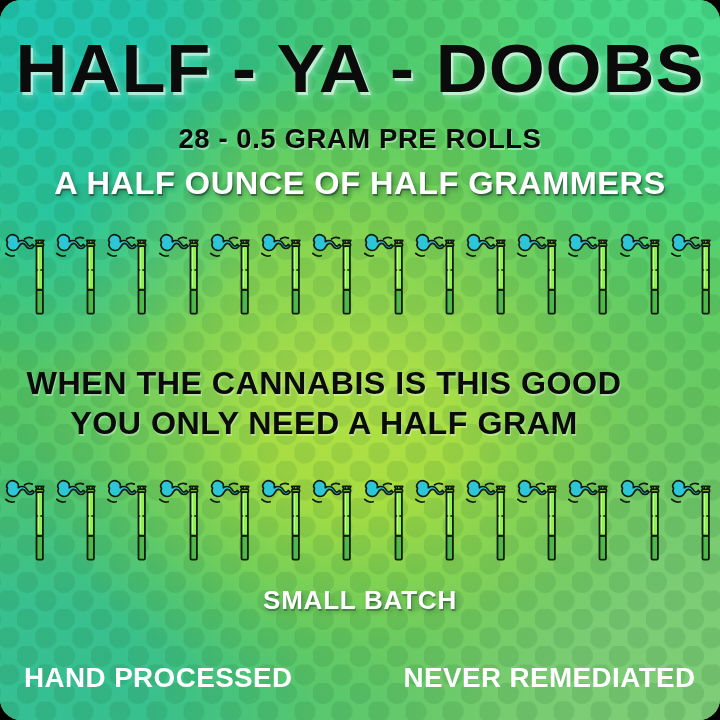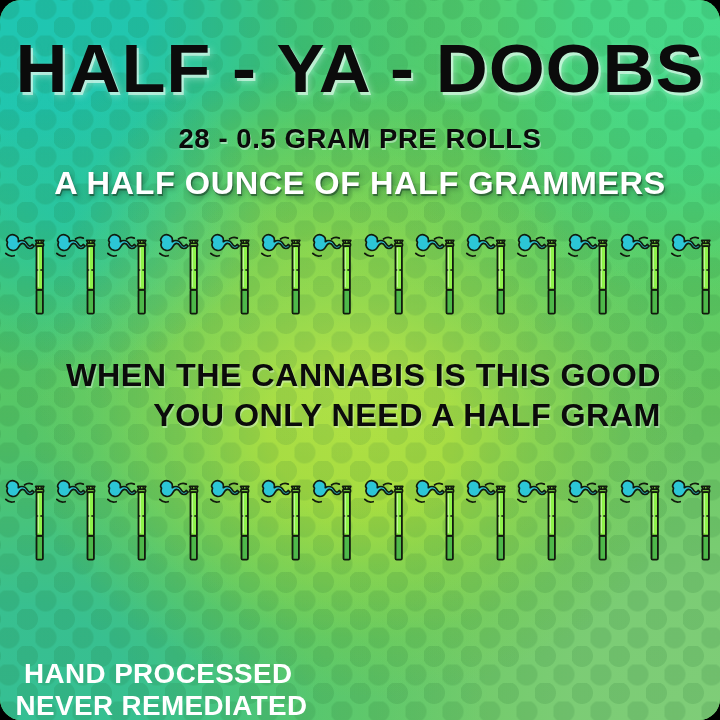--- a/index.html
+++ b/index.html
@@ -128,24 +128,24 @@
     letter-spacing: 0.015em;
     transform: scaleX(1.05);
     transform-origin: 50% 50%;
     text-shadow:
       1px 2px 0 rgba(25,60,40,0.55),
       2px 3px 5px rgba(20,55,35,0.42);
   }
 
   .mid-block {
     position: absolute;
-    top: 356px;
+    top: 364px;
     left: 0;
     width: 648px;
-    text-align: right;
+    text-align: center;
   }
   .mid-line {
     display: block;
     font-size: 31px;
     line-height: 40px;
     color: #0b0b0b;
     letter-spacing: 0.015em;
     transform: scaleX(1.04);
     transform-origin: 50% 50%;
     text-shadow: 1px 2px 0 rgba(238,255,245,0.40);
@@ -168,25 +168,24 @@
       2px 3px 5px rgba(25,65,40,0.32);
   }
 
   .footer {
     position: absolute;
     top: 658px;
     left: 0;
     width: 720px;
     height: 36px;
     display: flex;
-    align-items: flex-start;
+    align-items: flex-end;
     justify-content: space-between;
     padding: 0 24px;
     box-sizing: border-box;
-    flex-direction: column;
   }
   .foot-text {
     font-size: 27px;
     line-height: 32px;
     color: #ffffff;
     letter-spacing: 0.015em;
     transform: scaleX(1.03);
   }
   .foot-left  { transform-origin: 0% 50%; }
   .foot-right { transform-origin: 100% 50%; }
@@ -596,20 +595,21 @@
           <rect x="31.9" y="15.3" width="7.6" height="3.1" rx="0.8" fill="#8ef24a" stroke="#111b0d" stroke-width="1.7"></rect>
           <path d="M34.3 12.6v2.6M37.2 12.6v2.6" fill="none" stroke="#111b0d" stroke-width="1.4" stroke-linecap="round"></path>
           <rect x="32.5" y="18.2" width="6.4" height="44" rx="1.2" fill="#8ef24a" stroke="#111b0d" stroke-width="1.8"></rect>
           <path d="M32.5 42.0h1.9M36.3 42.0h2.6" fill="none" stroke="#111b0d" stroke-width="1.7" stroke-linecap="butt"></path>
           <rect x="32.5" y="61.6" width="6.4" height="24" rx="1.2" fill="#4eb84a" stroke="#111b0d" stroke-width="1.8"></rect>
           <path d="M32.5 61.9h6.4" fill="none" stroke="#111b0d" stroke-width="1.7"></path>
           <path d="M34.4 20.4v38" fill="none" stroke="rgba(255,255,255,0.45)" stroke-width="1.2" stroke-linecap="round"></path>
         </svg>
       </div>
 
+    <div class="small-batch">SMALL BATCH</div>
 
     <div class="footer">
       <span class="foot-text foot-left">HAND PROCESSED</span>
       <span class="foot-text foot-right">NEVER REMEDIATED</span>
     </div>
 
   </div>
 </div>
 
 </body></html>

